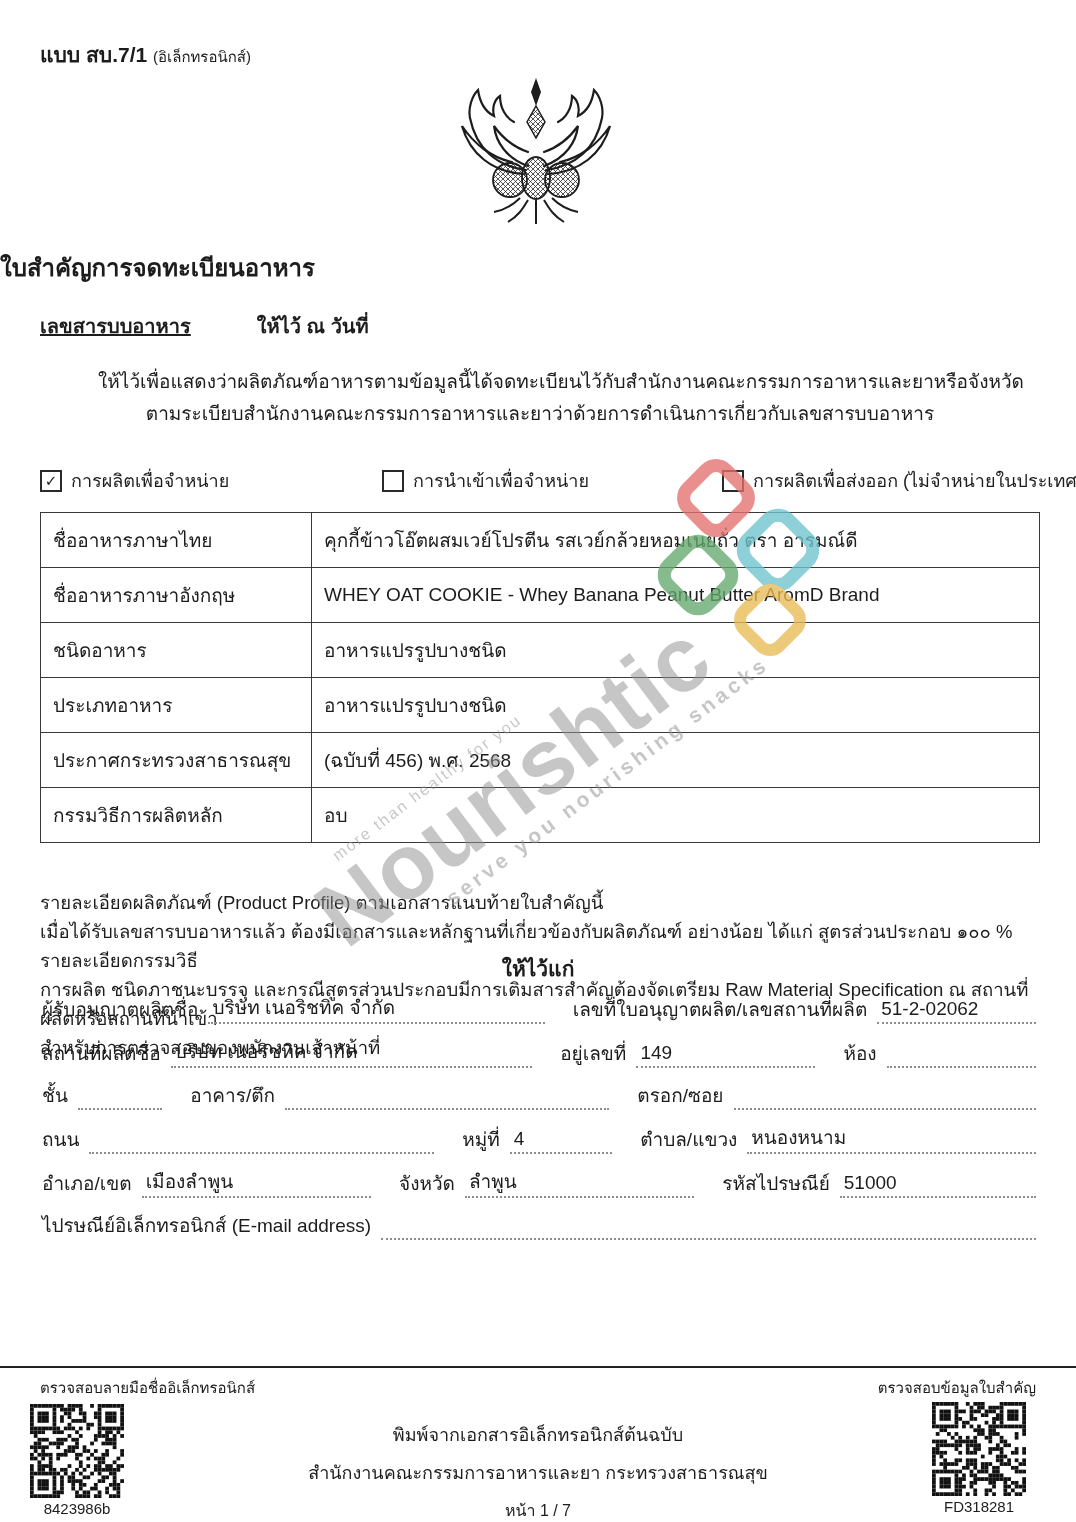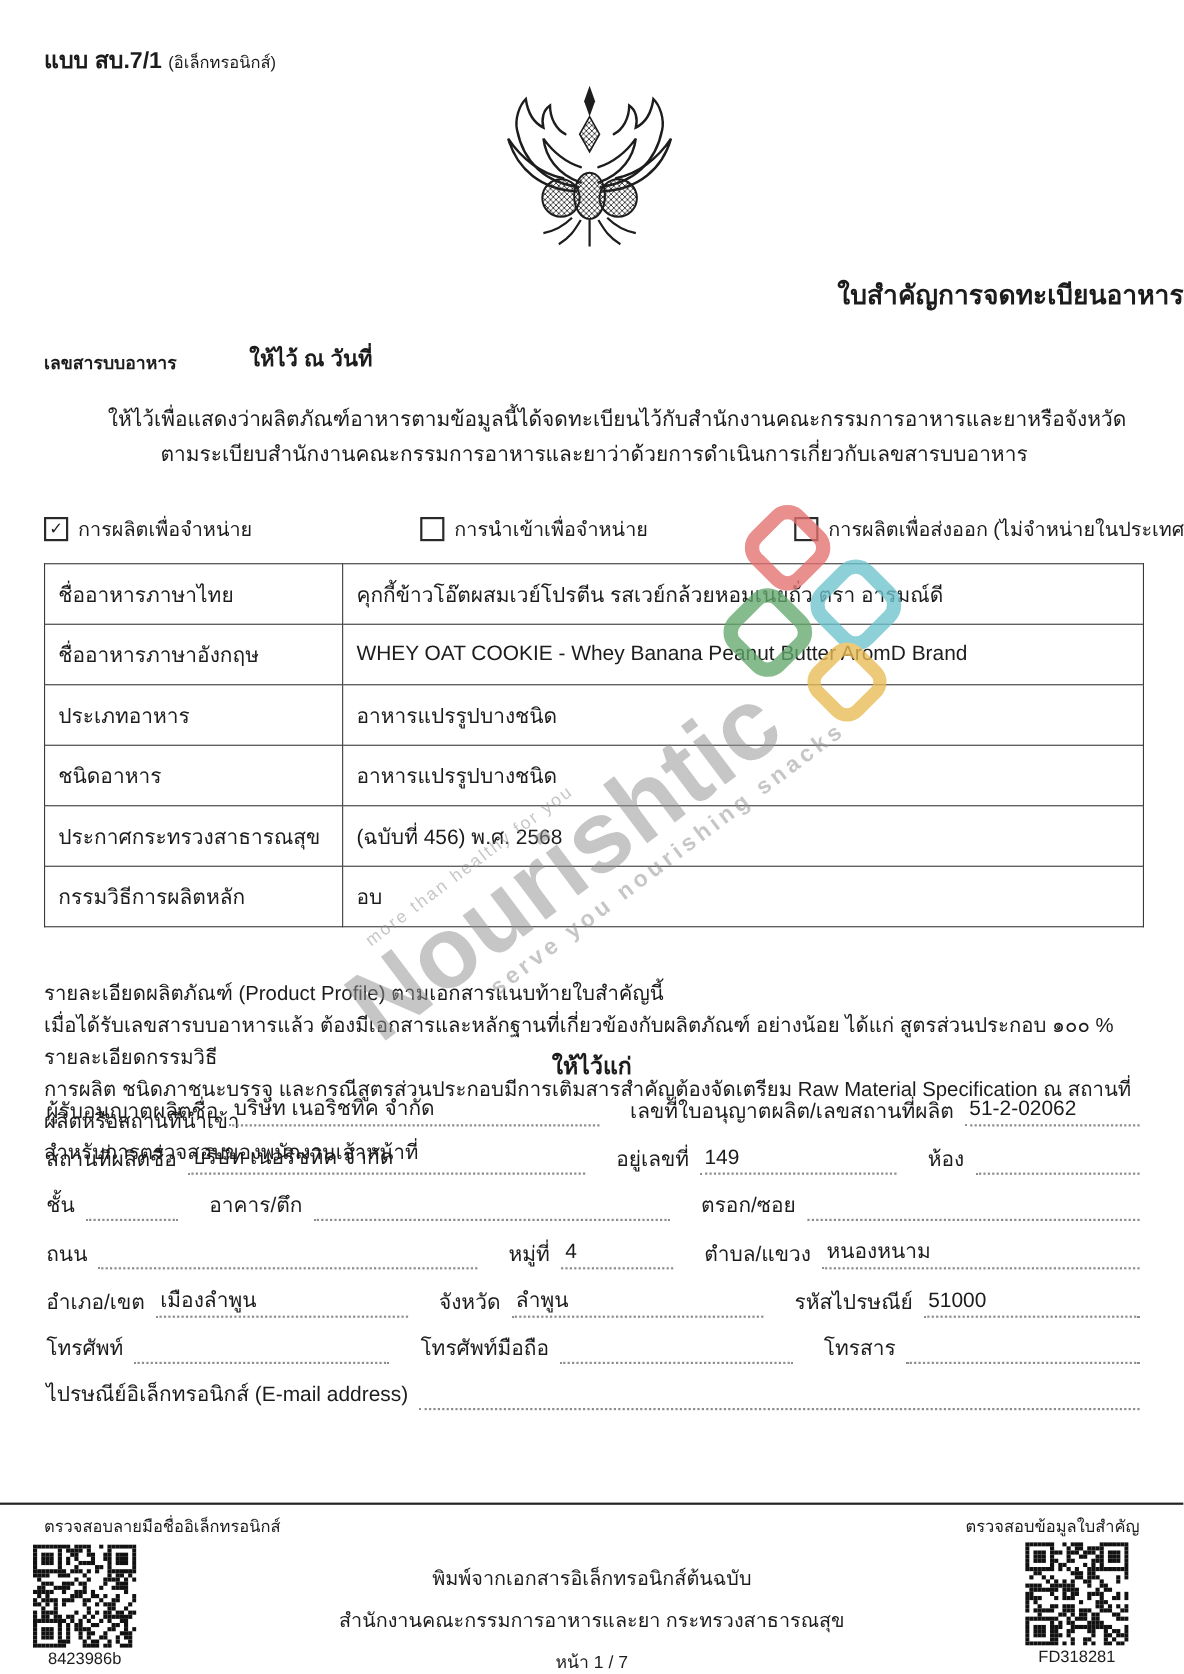--- a/index.html
+++ b/index.html
@@ -3,24 +3,24 @@
 <meta charset="utf-8">
 <style>
   html,body{margin:0;padding:0;background:#fff;}
   body{width:1076px;height:1522px;position:relative;overflow:hidden;
        font-family:"Liberation Sans","DejaVu Sans",sans-serif;color:#1c1c1c;}
   .abs{position:absolute;}
   
   .form-code{left:40px;top:38px;font-size:21px;font-weight:bold;}
   .form-code small{font-size:15px;font-weight:normal;}
   .emblem{left:448px;top:74px;}
-  .doc-title{left:0;top:248px;width:100%;text-align:right;font-size:24px;font-weight:bold;}
+  .doc-title{left:0;top:248px;width:100%;text-align:left;font-size:24px;font-weight:bold;}
   
   .reg-row{left:40px;top:310px;width:996px;display:flex;align-items:flex-end;}
-  .reg-label{font-size:16px;font-weight:bold;white-space:nowrap;padding-right:10px;}
+  .reg-label{font-size:20px;font-weight:bold;white-space:nowrap;padding-right:10px;text-decoration:underline;}
   .dotfill{border-bottom:2px dotted #8d8d8d;min-height:26px;padding:0 4px;box-sizing:border-box;}
   .reg-value{flex:1.15;font-size:21px;font-weight:600;letter-spacing:.5px;}
   .reg-gap{width:56px;}
   .issued-label{font-size:20px;font-weight:bold;white-space:nowrap;padding-right:8px;}
   .issued-value{flex:0.95;font-size:20px;font-weight:bold;}
   
   .intro{left:40px;top:366px;width:1000px;font-size:19px;line-height:32px;text-align:center;}
   .intro .l1{text-indent:42px;}
   
   .options{left:40px;top:466px;width:1000px;height:30px;}
@@ -131,25 +131,25 @@
   <tbody>
     <tr>
       <td class="c1">ชื่ออาหารภาษาไทย</td>
       <td>คุกกี้ข้าวโอ๊ตผสมเวย์โปรตีน รสเวย์กล้วยหอมเนยถั่ว ตรา อารมณ์ดี</td>
     </tr>
     <tr>
       <td class="c1">ชื่ออาหารภาษาอังกฤษ</td>
       <td>WHEY OAT COOKIE - Whey Banana Peanut Butter AromD Brand</td>
     </tr>
     <tr>
-      <td class="c1">ประเภทอาหาร</td>
+      <td class="c1">ชนิดอาหาร</td>
       <td>อาหารแปรรูปบางชนิด</td>
     </tr>
     <tr>
-      <td class="c1">ชนิดอาหาร</td>
+      <td class="c1">ประเภทอาหาร</td>
       <td>อาหารแปรรูปบางชนิด</td>
     </tr>
     <tr>
       <td class="c1">ประกาศกระทรวงสาธารณสุข</td>
       <td>(ฉบับที่ 456) พ.ศ. 2568</td>
     </tr>
     <tr>
       <td class="c1">กรรมวิธีการผลิตหลัก</td>
       <td>อบ</td>
     </tr>
@@ -205,30 +205,20 @@
   </div>
   <div class="frow">
     <span class="flabel">อำเภอ/เขต</span>
     <span class="dotfill fval" style="flex:1">เมืองลำพูน</span>
     <span class="gap"></span>
     <span class="flabel">จังหวัด</span>
     <span class="dotfill fval" style="flex:1">ลำพูน</span>
     <span class="gap"></span>
     <span class="flabel">รหัสไปรษณีย์</span>
     <span class="dotfill fval" style="flex:0.85">51000</span>
-  </div>
-  <div class="frow">
-    <span class="flabel">โทรศัพท์</span>
-    <span class="dotfill fval" style="flex:1.1"></span>
-    <span class="gap"></span>
-    <span class="flabel">โทรศัพท์มือถือ</span>
-    <span class="dotfill fval" style="flex:1"></span>
-    <span class="gap"></span>
-    <span class="flabel">โทรสาร</span>
-    <span class="dotfill fval" style="flex:1"></span>
   </div>
   <div class="frow">
     <span class="flabel">ไปรษณีย์อิเล็กทรอนิกส์ (E-mail address)</span>
     <span class="dotfill fval" style="flex:1"></span>
   </div>
 </div>
 
 <div class="abs rule"></div>
 <div class="abs verify-row">
   <span>ตรวจสอบลายมือชื่ออิเล็กทรอนิกส์</span>

